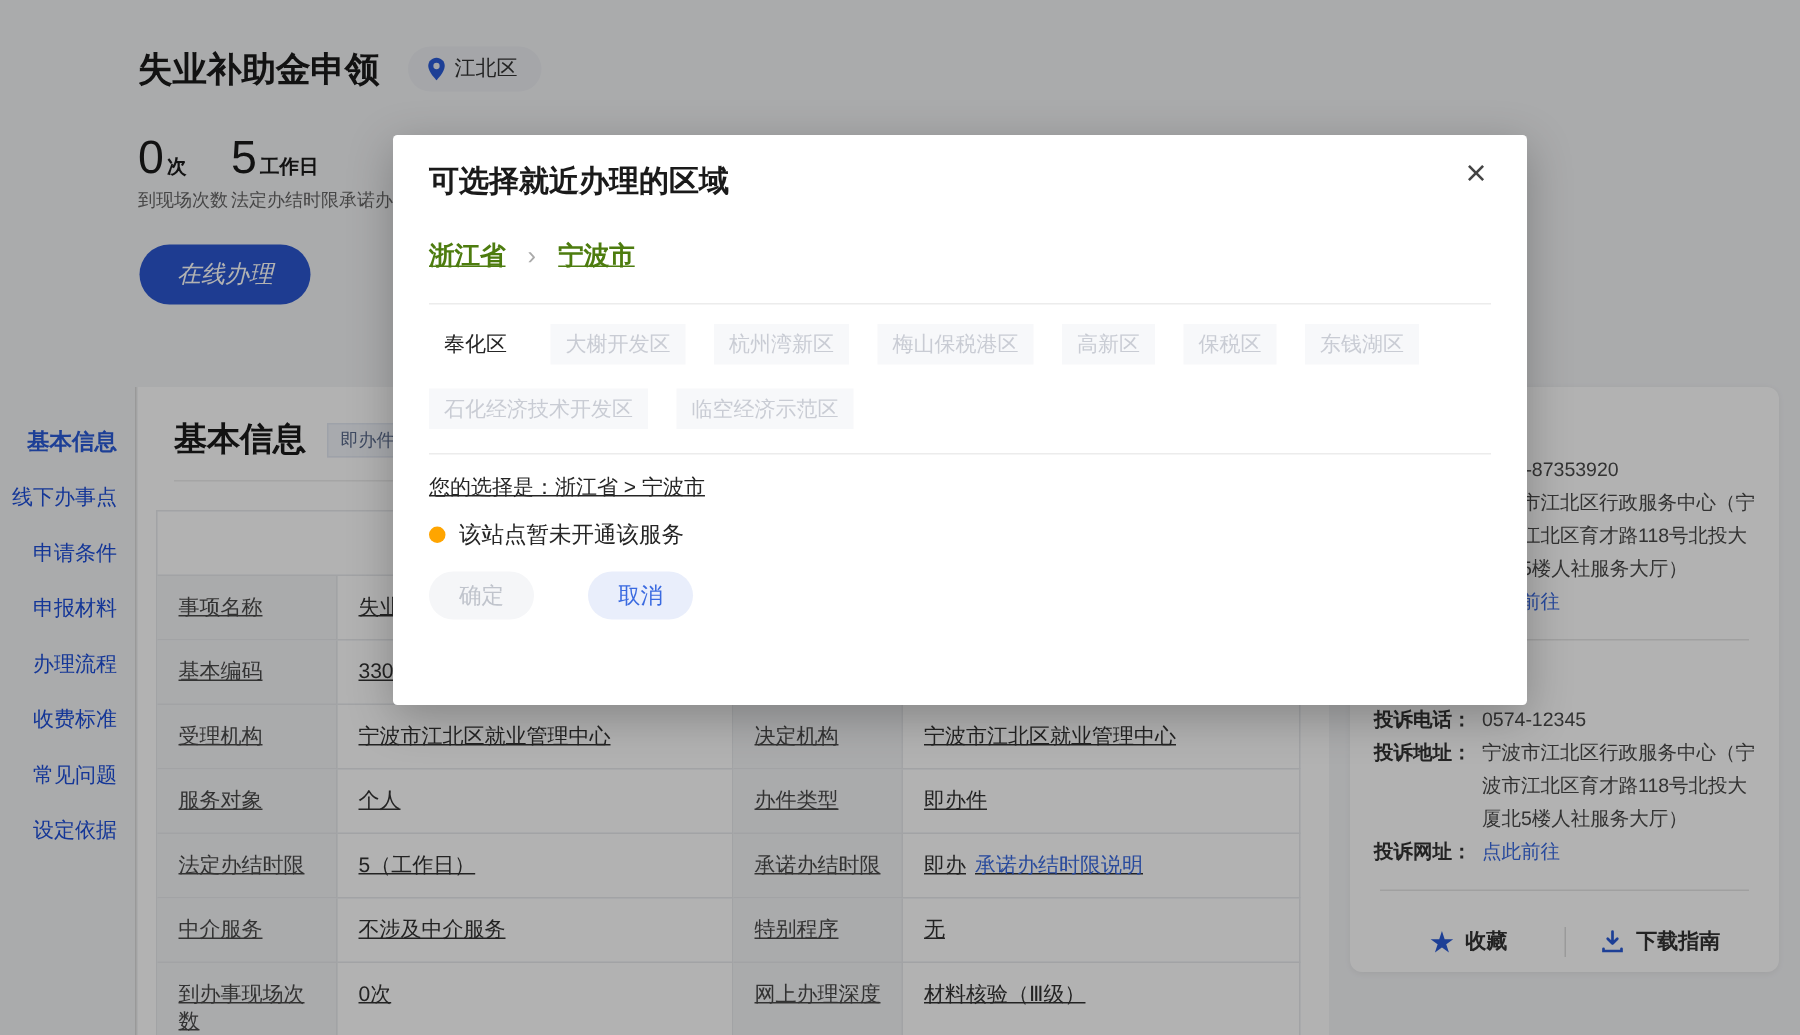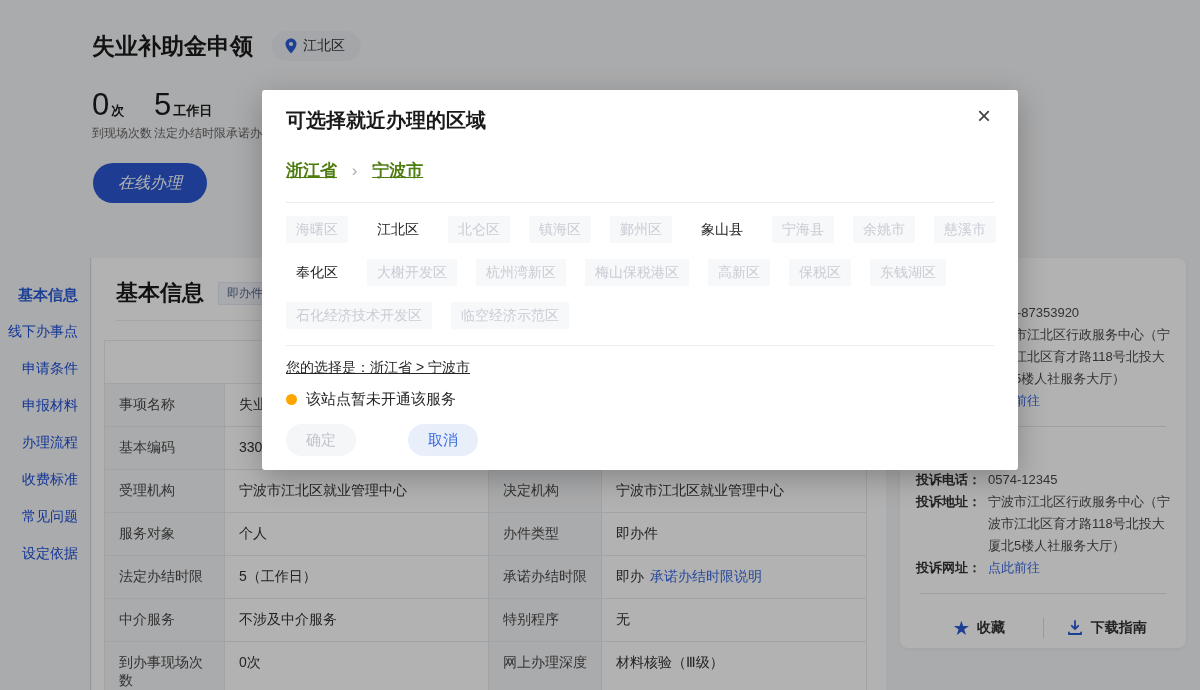--- a/index.html
+++ b/index.html
@@ -27,21 +27,21 @@
 
   
   .main-card { position:absolute; left:92px; top:258px; width:794px; height:432px; background:#fff; }
   .sec-head { position:absolute; left:24px; top:20px; display:flex; align-items:center; gap:14px; }
   .sec-title { font-size:22px; font-weight:bold; color:#1a1a1a; }
   .sec-badge { font-size:12px; color:#5b6b8c; background:#f1f4fa; border:1px solid #e3e8f2; padding:2px 8px; }
   .sec-hr { position:absolute; left:24px; top:62px; width:746px; height:1px; background:#ececec; }
   .g-table { position:absolute; left:12px; top:82px; width:762px; display:grid;
     grid-template-columns:120px 264px 113px 265px; border-top:1px solid #e8eaed; border-left:1px solid #e8eaed; }
   .g-cell { border-right:1px solid #e8eaed; border-bottom:1px solid #e8eaed; min-height:43px;
-    padding:12px 10px 0 14px; font-size:14px; color:#333; }
+    padding:12px 10px 0 14px; font-size:14px; color:#333;text-decoration:underline; }
   .g-cell.lab { background:#f4f5f7; color:#4a4a4a; }
   .g-cell.full { grid-column:1 / -1; }
   .v-link { color:#3a6ae0; text-decoration:none; margin-left:6px; cursor:pointer; }
 
   
   .c-panel { position:absolute; left:900px; top:258px; width:286px; height:390px; background:#fff;
     border-radius:8px; box-shadow:0 1px 4px rgba(0,0,0,.06); padding:44px 16px 0 16px; }
   .c-row { display:flex; line-height:22px; }
   .c-label { width:72px; font-size:13px; font-weight:bold; color:#333; flex:none; }
   .c-value { width:184px; font-size:13px; color:#4a4a4a; }
@@ -68,21 +68,21 @@
   .m-hr1 { margin-top:20px; }
   .m-rows { margin-top:13px; }
   .d-row { height:27px; margin-bottom:16px; white-space:nowrap; }
   .d-btn { display:inline-block; height:27px; line-height:27px; padding:0 10px; margin-right:19px;
     font-size:14px; background:#f7f8fa; color:#c9ccd4; cursor:default; }
   .d-btn.on { background:transparent; color:#262626; cursor:pointer; }
   .m-hr2 { margin-top:12px; }
   .m-sel { margin-top:13px; font-size:14px; color:#262626;text-decoration:underline; }
   .m-notice { margin-top:13px; font-size:15px; color:#262626; display:flex; align-items:center; }
   .dot { width:11px; height:11px; border-radius:50%; background:#ffa500; margin-right:9px; flex:none; }
-  .m-btns { margin-top:15px; display:flex; gap:52px; }
+  .m-btns { margin-top:15px; display:flex; gap:36px; }
   .m-btn { width:70px; height:32px; border:none; border-radius:16px; font-size:15px; cursor:pointer; font-family:inherit; }
   .m-btn.confirm { background:#f5f6f8; color:#c0c4cc; }
   .m-btn.cancel { background:#e9eefb; color:#3a6ae0; }
 </style>
 </head>
 <body>
 
 <div id="screen">
 
   <div class="page-title">失业补助金申领</div>
@@ -212,21 +212,20 @@
   <div class="modal">
     <div class="m-close">×</div>
     <div class="m-title">可选择就近办理的区域</div>
     <div class="m-crumb">
       <a>浙江省</a>
       <span class="sep">›</span>
       <a>宁波市</a>
     </div>
     <div class="m-hr m-hr1"></div>
     <div class="m-rows" id="district-rows">
-        <div class="d-row"><span class="d-btn">海曙区</span><span class="d-btn on">江北区</span><span class="d-btn">北仑区</span><span class="d-btn">镇海区</span><span class="d-btn">鄞州区</span><span class="d-btn on">象山县</span><span class="d-btn">宁海县</span><span class="d-btn">余姚市</span><span class="d-btn">慈溪市</span></div>
         <div class="d-row"><span class="d-btn on">奉化区</span><span class="d-btn">大榭开发区</span><span class="d-btn">杭州湾新区</span><span class="d-btn">梅山保税港区</span><span class="d-btn">高新区</span><span class="d-btn">保税区</span><span class="d-btn">东钱湖区</span></div>
         <div class="d-row"><span class="d-btn">石化经济技术开发区</span><span class="d-btn">临空经济示范区</span></div>
       </div>
     <div class="m-hr m-hr2"></div>
     <div class="m-sel">
       <span>您的选择是：</span><span>浙江省 &gt; 宁波市</span>
     </div>
     <div class="m-notice">
       <span class="dot"></span>
       <span>该站点暂未开通该服务</span>

